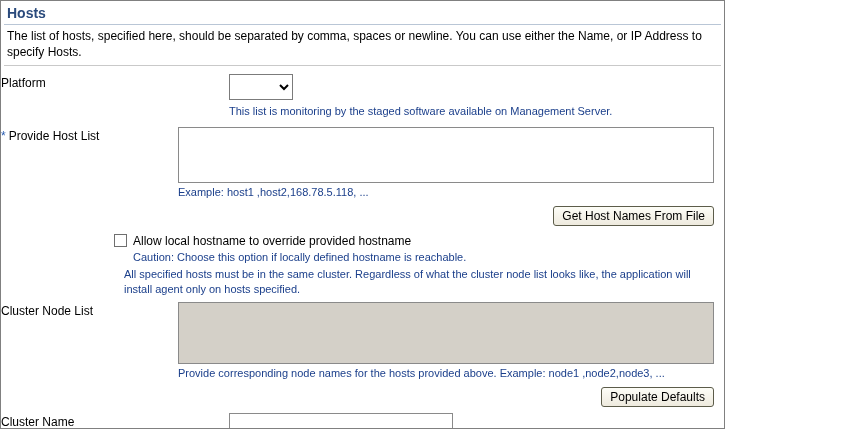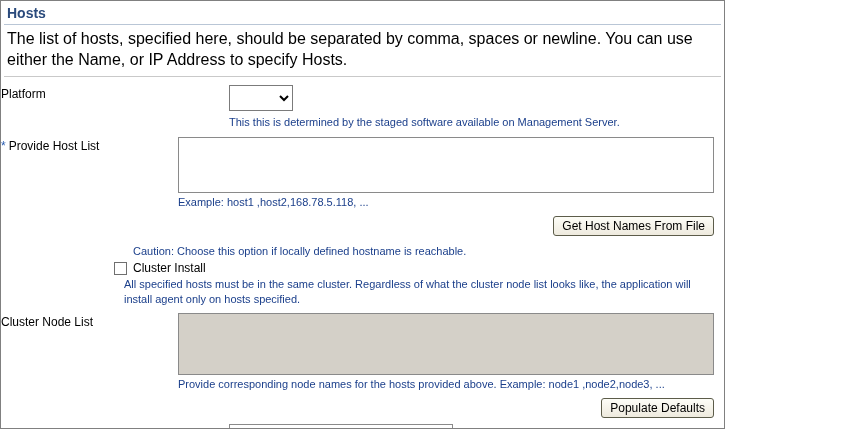--- a/index.html
+++ b/index.html
@@ -26,21 +26,21 @@
     font-weight: bold;
     color: #2a4a7c;
     padding: 4px 6px 2px 6px;
   }
   .title-rule {
     height: 1px;
     background: #b9c6d6;
     margin: 1px 3px 0 3px;
   }
   .intro {
-    font-size: 16px;
+    font-size: 12px;
     color: #000000;
     padding: 4px 6px 0 6px;
     line-height: 1.3;
   }
   .intro-rule {
     height: 1px;
     background: #c9c9c9;
     margin: 5px 3px 0 3px;
   }
   .form {
@@ -172,21 +172,21 @@
   <div class="intro-rule"></div>
 
   <div class="form">
 
     <div class="row">
       <div class="label-col">Platform</div>
       <div class="field-col">
         <select class="platform">
           <option>Linux</option>
         </select>
-        <div class="hint">This this is determined by the staged software available on Management Server.</div>
+        <div class="hint">This list is monitoring by the staged software available on Management Server.</div>
       </div>
     </div>
 
     <div class="spacer-8"></div>
 
     <div class="row">
       <div class="label-col">
         <span class="req-star">*</span><span>Provide Host List</span>
       </div>
       <div class="field-col">
@@ -196,26 +196,26 @@
           <button class="btn">Get Host Names From File</button>
         </div>
       </div>
     </div>
 
     <div class="spacer-6"></div>
 
     <div class="row">
       <div class="label-col"></div>
       <div class="field-col">
-        <div class="hint" style="margin-left:19px;">Caution: Choose this option if locally defined hostname is reachable.</div>
-
         <div class="cb-row">
           <span class="cb"></span>
-          <span class="cb-label">Cluster Install</span>
-        </div>
+          <span class="cb-label">Allow local hostname to override provided hostname</span>
+        </div>
+        <div class="hint" style="margin-left:19px;">Caution: Choose this option if locally defined hostname is reachable.</div>
+
         <div class="hint" style="margin-left:10px;">
           <span class="note-wrap" style="display:inline-block; position:static; left:0; width:590px;">All specified hosts must be in the same cluster. Regardless of what the cluster node list looks like, the application will install agent only on hosts specified.</span>
         </div>
       </div>
     </div>
 
     <div class="spacer-6"></div>
 
     <div class="row">
       <div class="label-col">Cluster Node List</div>

